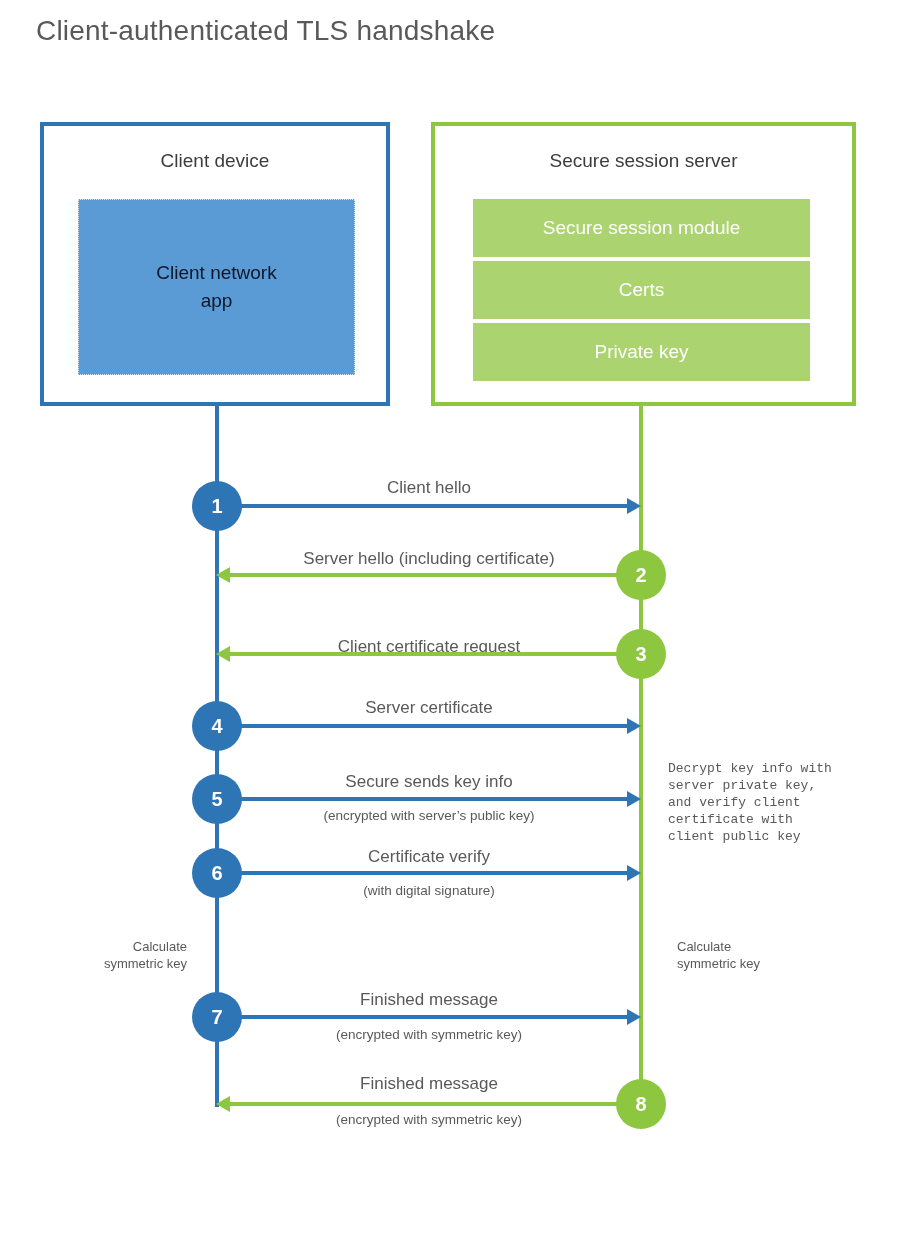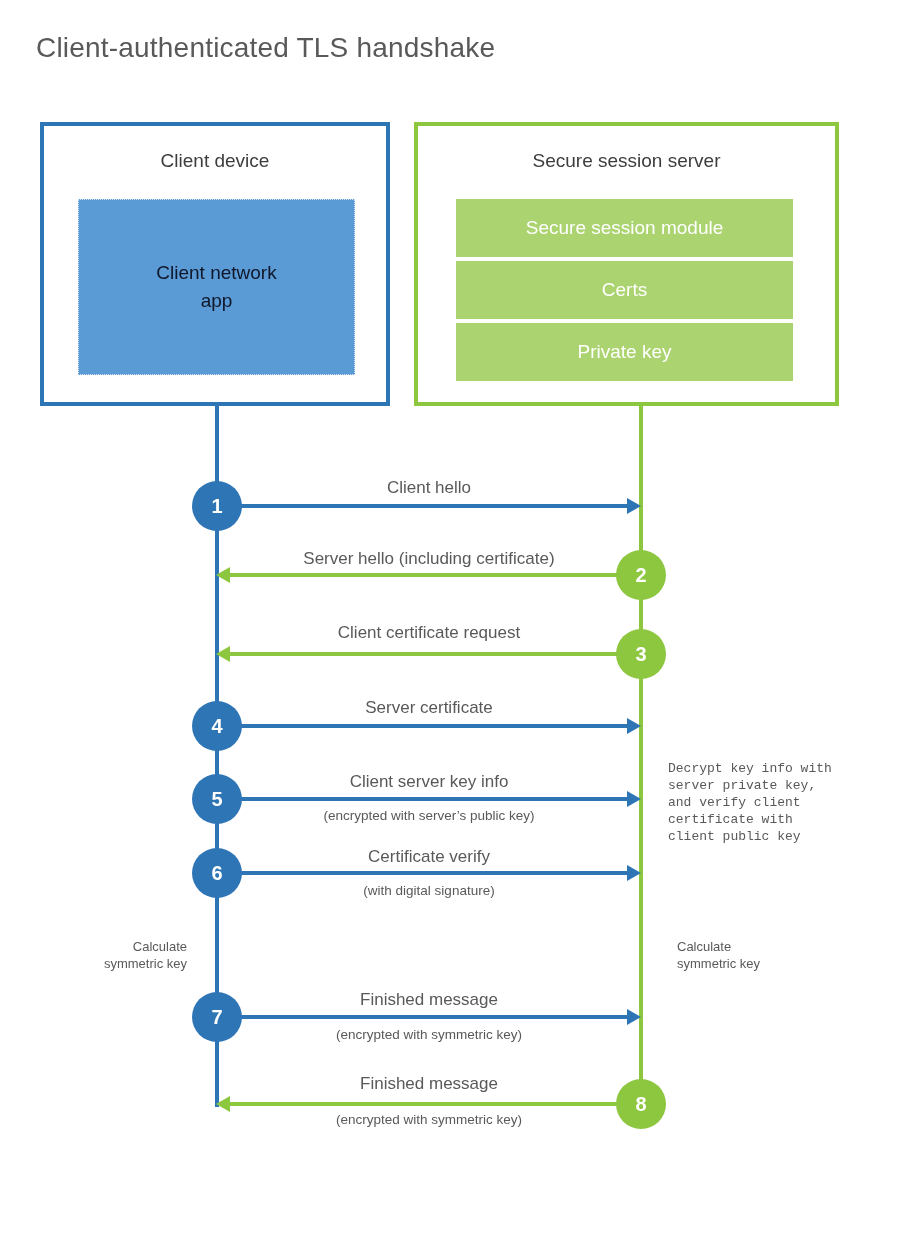--- a/index.html
+++ b/index.html
@@ -4,27 +4,27 @@
 <style>
   html,body { margin:0; padding:0; background:#ffffff; }
   .canvas {
     position:relative; width:900px; height:1256px; background:#fff;
     font-family:"Liberation Sans", sans-serif; overflow:hidden;
     --blue:#2e75b5; --blue-fill:#5b9bd5; --green:#8dc63f; --green-fill:#abd470;
     --text:#595959; --heading:#3d3d3d;
   }
 
   .page-title {
-    position:absolute; left:36px; top:32px;
+    position:absolute; left:36px; top:15px;
     font-size:28px; font-weight:300; color:var(--text); letter-spacing:.2px;
   }
 
   .actor-box { position:absolute; top:122px; height:284px; box-sizing:border-box; background:#fff; }
   .client-box { left:40px;  width:350px; border:4px solid var(--blue); }
-  .server-box { left:414px; width:425px; border:4px solid var(--green); }
+  .server-box { left:431px; width:425px; border:4px solid var(--green); }
   .actor-title {
     position:absolute; top:24px; left:0; right:0; text-align:center;
     font-size:19px; font-weight:normal; color:var(--heading);
   }
 
   .app-box {
     position:absolute; left:34px; top:73px; width:277px; height:176px; box-sizing:border-box;
     background:var(--blue-fill); border:1px dotted #d8e5f3;
     display:flex; align-items:center; justify-content:center;
     color:#0f172a; font-size:19px; line-height:1.5; text-align:center; white-space:pre-line;
@@ -98,31 +98,31 @@
   <div class="msg-label" style="top:478px">Client hello</div>
   <div class="arrow-line blue" style="left:217px; top:504px; width:410px;"></div>
   <div class="arrow-head head-right" style="left:627px; top:498px;"></div>
   <div class="step blue" style="top:481px">1</div>
 
   <div class="msg-label" style="top:549px">Server hello (including certificate)</div>
   <div class="arrow-line green" style="left:230px; top:573px; width:411px;"></div>
   <div class="arrow-head head-left" style="left:216px; top:567px;"></div>
   <div class="step green" style="top:550px">2</div>
 
-  <div class="msg-label" style="top:623px">Client certificate request</div>
+  <div class="msg-label" style="top:637px">Client certificate request</div>
   <div class="arrow-line green" style="left:230px; top:652px; width:411px;"></div>
   <div class="arrow-head head-left" style="left:216px; top:646px;"></div>
   <div class="step green" style="top:629px">3</div>
 
   <div class="msg-label" style="top:698px">Server certificate</div>
   <div class="arrow-line blue" style="left:217px; top:724px; width:410px;"></div>
   <div class="arrow-head head-right" style="left:627px; top:718px;"></div>
   <div class="step blue" style="top:701px">4</div>
 
-  <div class="msg-label" style="top:772px">Client server key info</div>
+  <div class="msg-label" style="top:772px">Secure sends key info</div>
   <div class="arrow-line blue" style="left:217px; top:797px; width:410px;"></div>
   <div class="arrow-head head-right" style="left:627px; top:791px;"></div>
   <div class="msg-sub" style="top:808px">(encrypted with server’s public key)</div>
   <div class="step blue" style="top:774px">5</div>
 
   <div class="msg-label" style="top:847px">Certificate verify</div>
   <div class="arrow-line blue" style="left:217px; top:871px; width:410px;"></div>
   <div class="arrow-head head-right" style="left:627px; top:865px;"></div>
   <div class="msg-sub" style="top:883px">(with digital signature)</div>
   <div class="step blue" style="top:848px">6</div>

